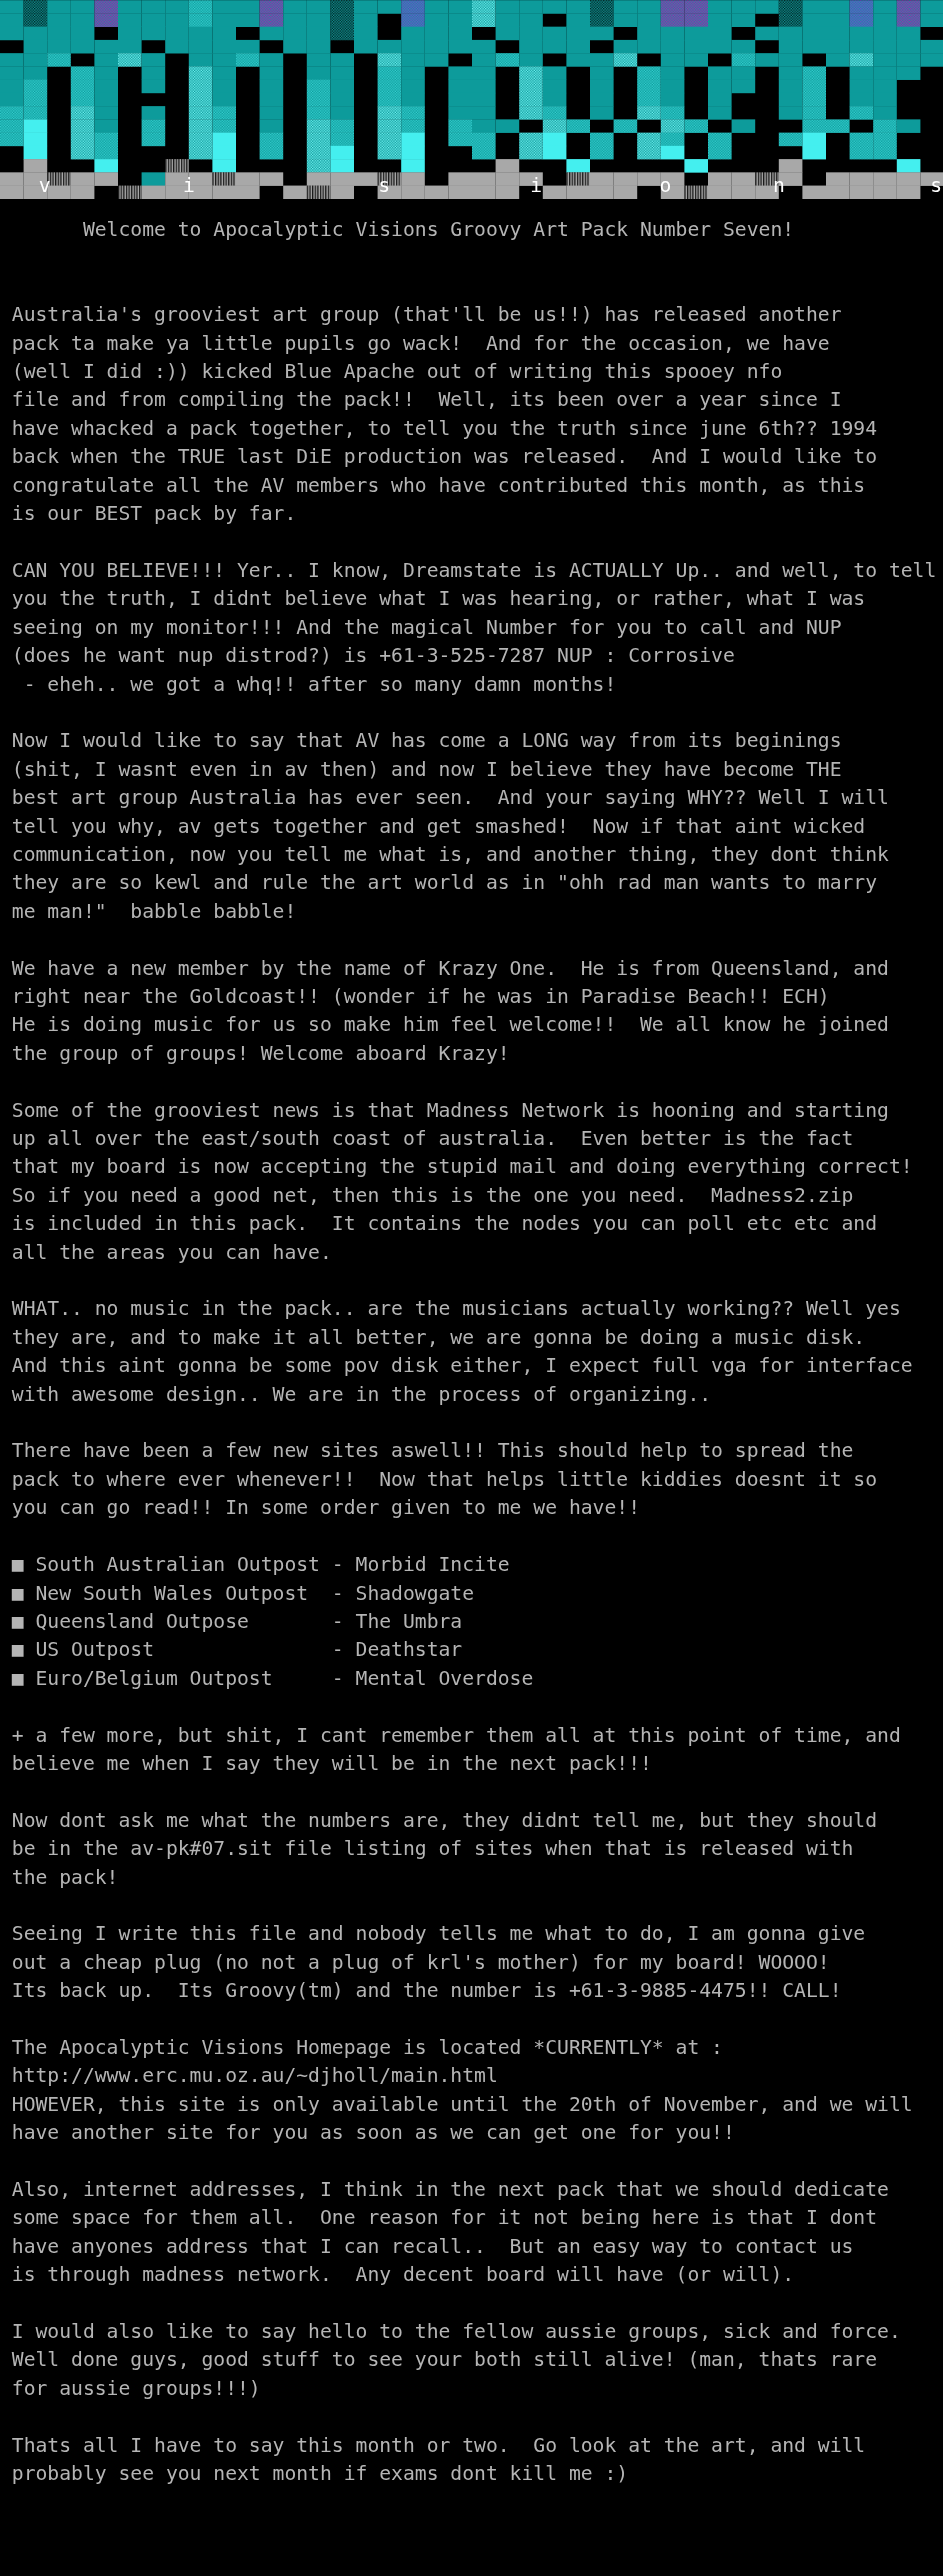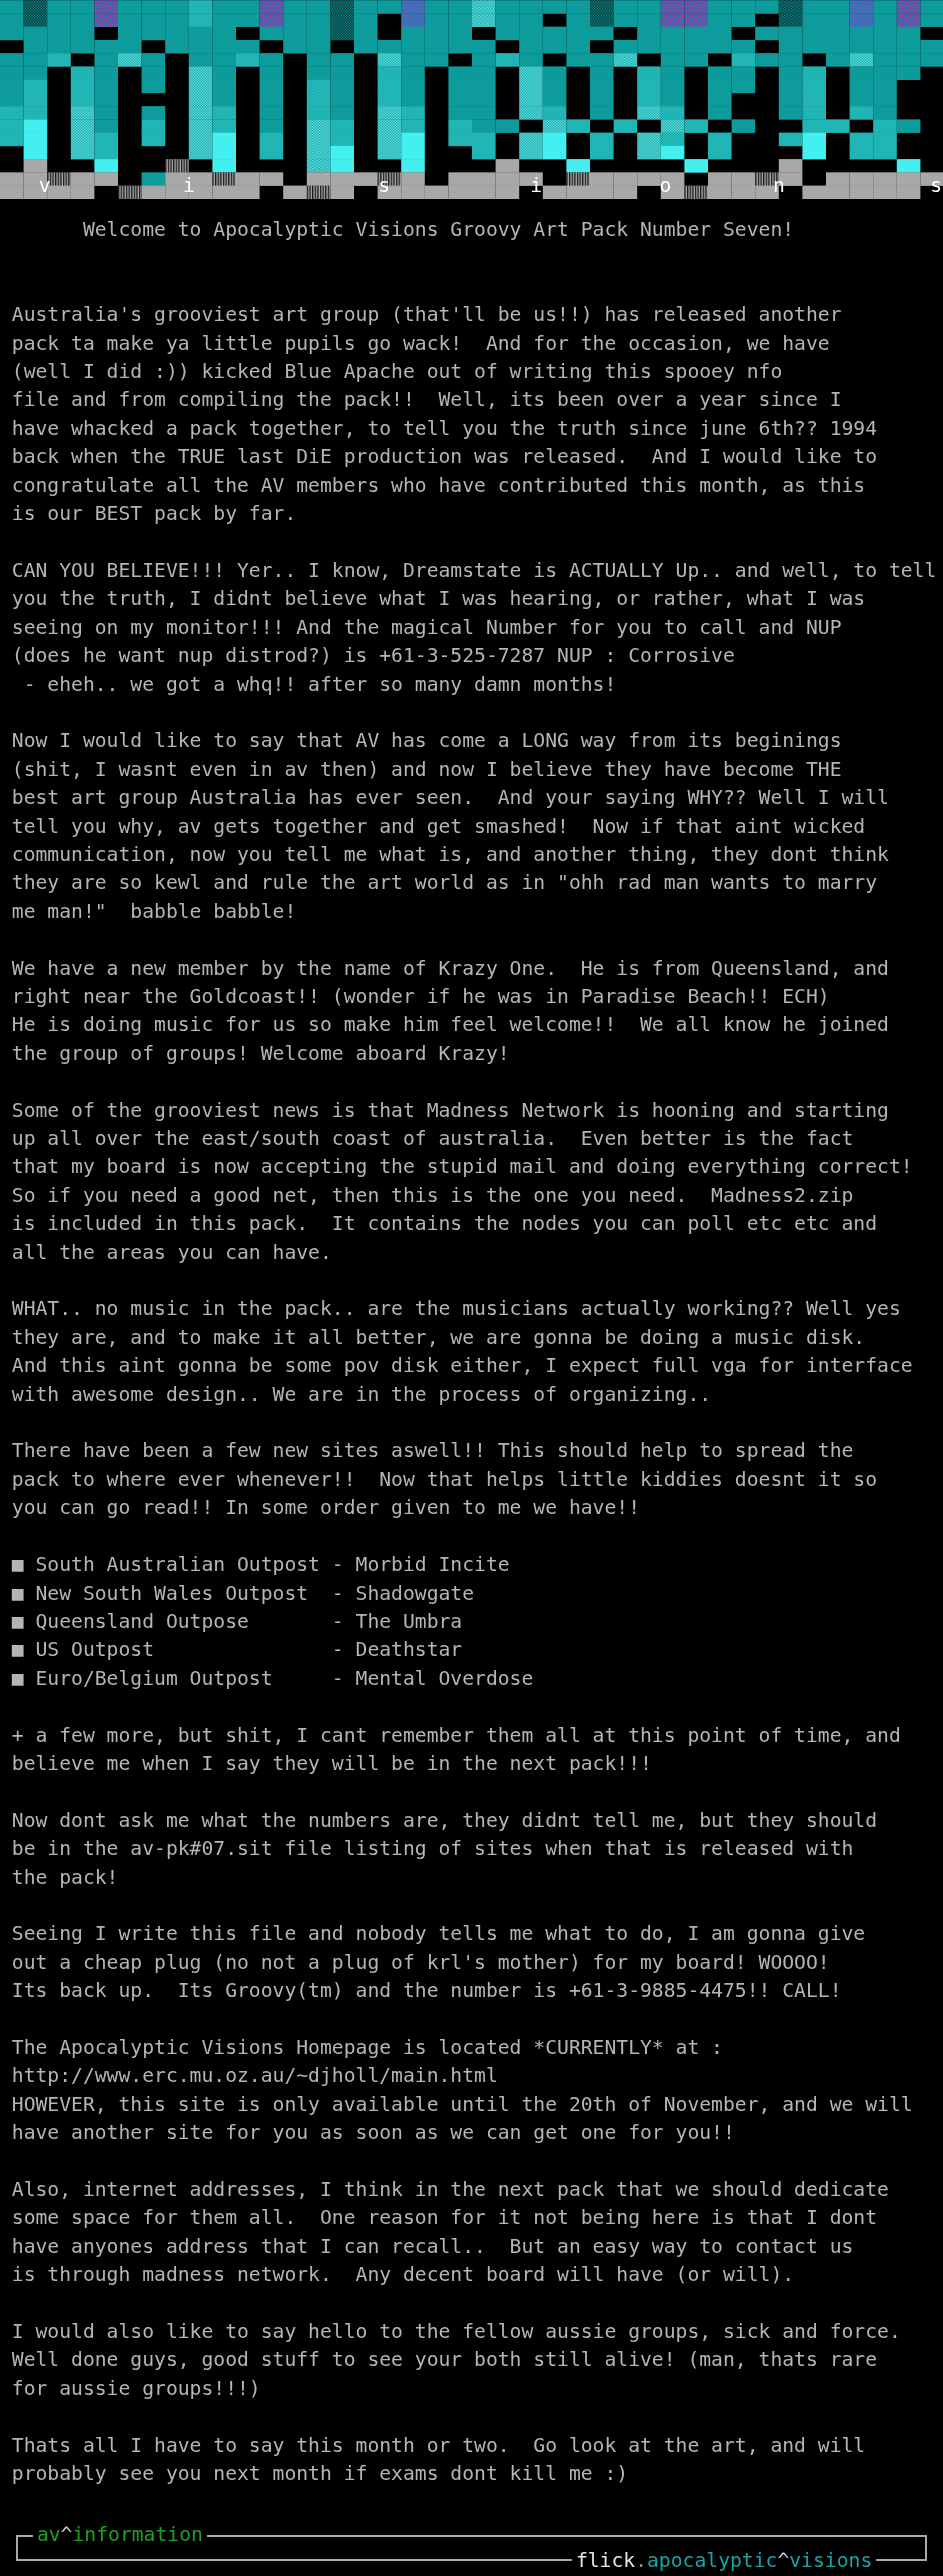--- a/index.html
+++ b/index.html
@@ -578,20 +578,15 @@
 have anyones address that I can recall..  But an easy way to contact us
 is through madness network.  Any decent board will have (or will).
 
 I would also like to say hello to the fellow aussie groups, sick and force.
 Well done guys, good stuff to see your both still alive! (man, thats rare
 for aussie groups!!!)
 
 Thats all I have to say this month or two.  Go look at the art, and will
 probably see you next month if exams dont kill me :)</pre>
 
-  <div class="footer">
-    <div class="fbox"></div>
-    <span class="flabel left"><span class="green">av</span><span class="caret">^</span><span class="green">information</span></span>
-    <span class="flabel right"><span class="white">flick</span><span class="dot">.</span><span class="teal">apocalyptic</span><span class="caret">^</span><span class="teal">visions</span></span>
-  </div>
 
 </div>
 
 
 </body></html>

